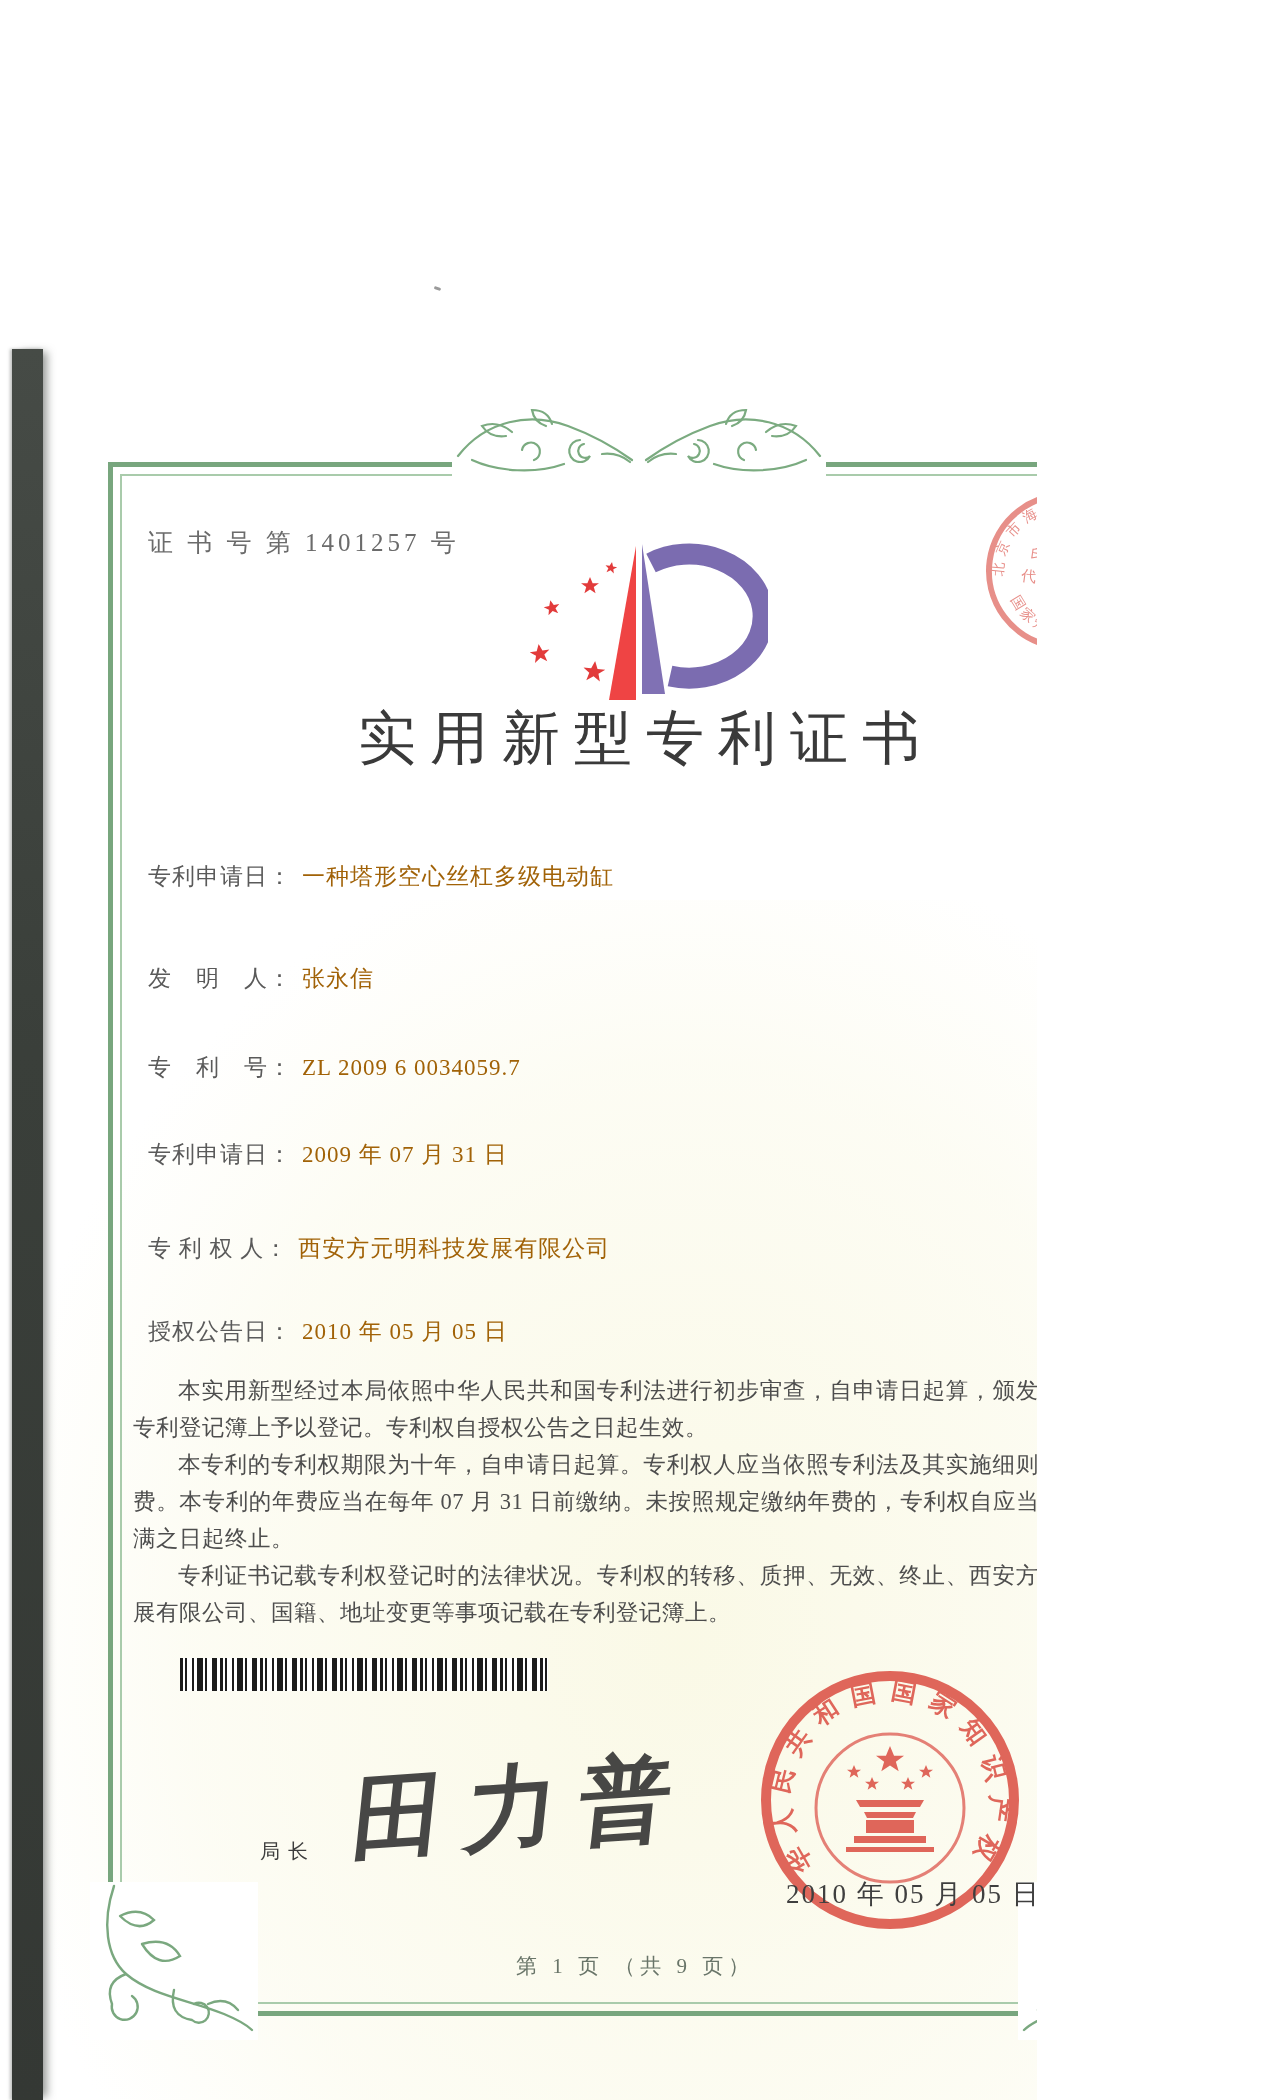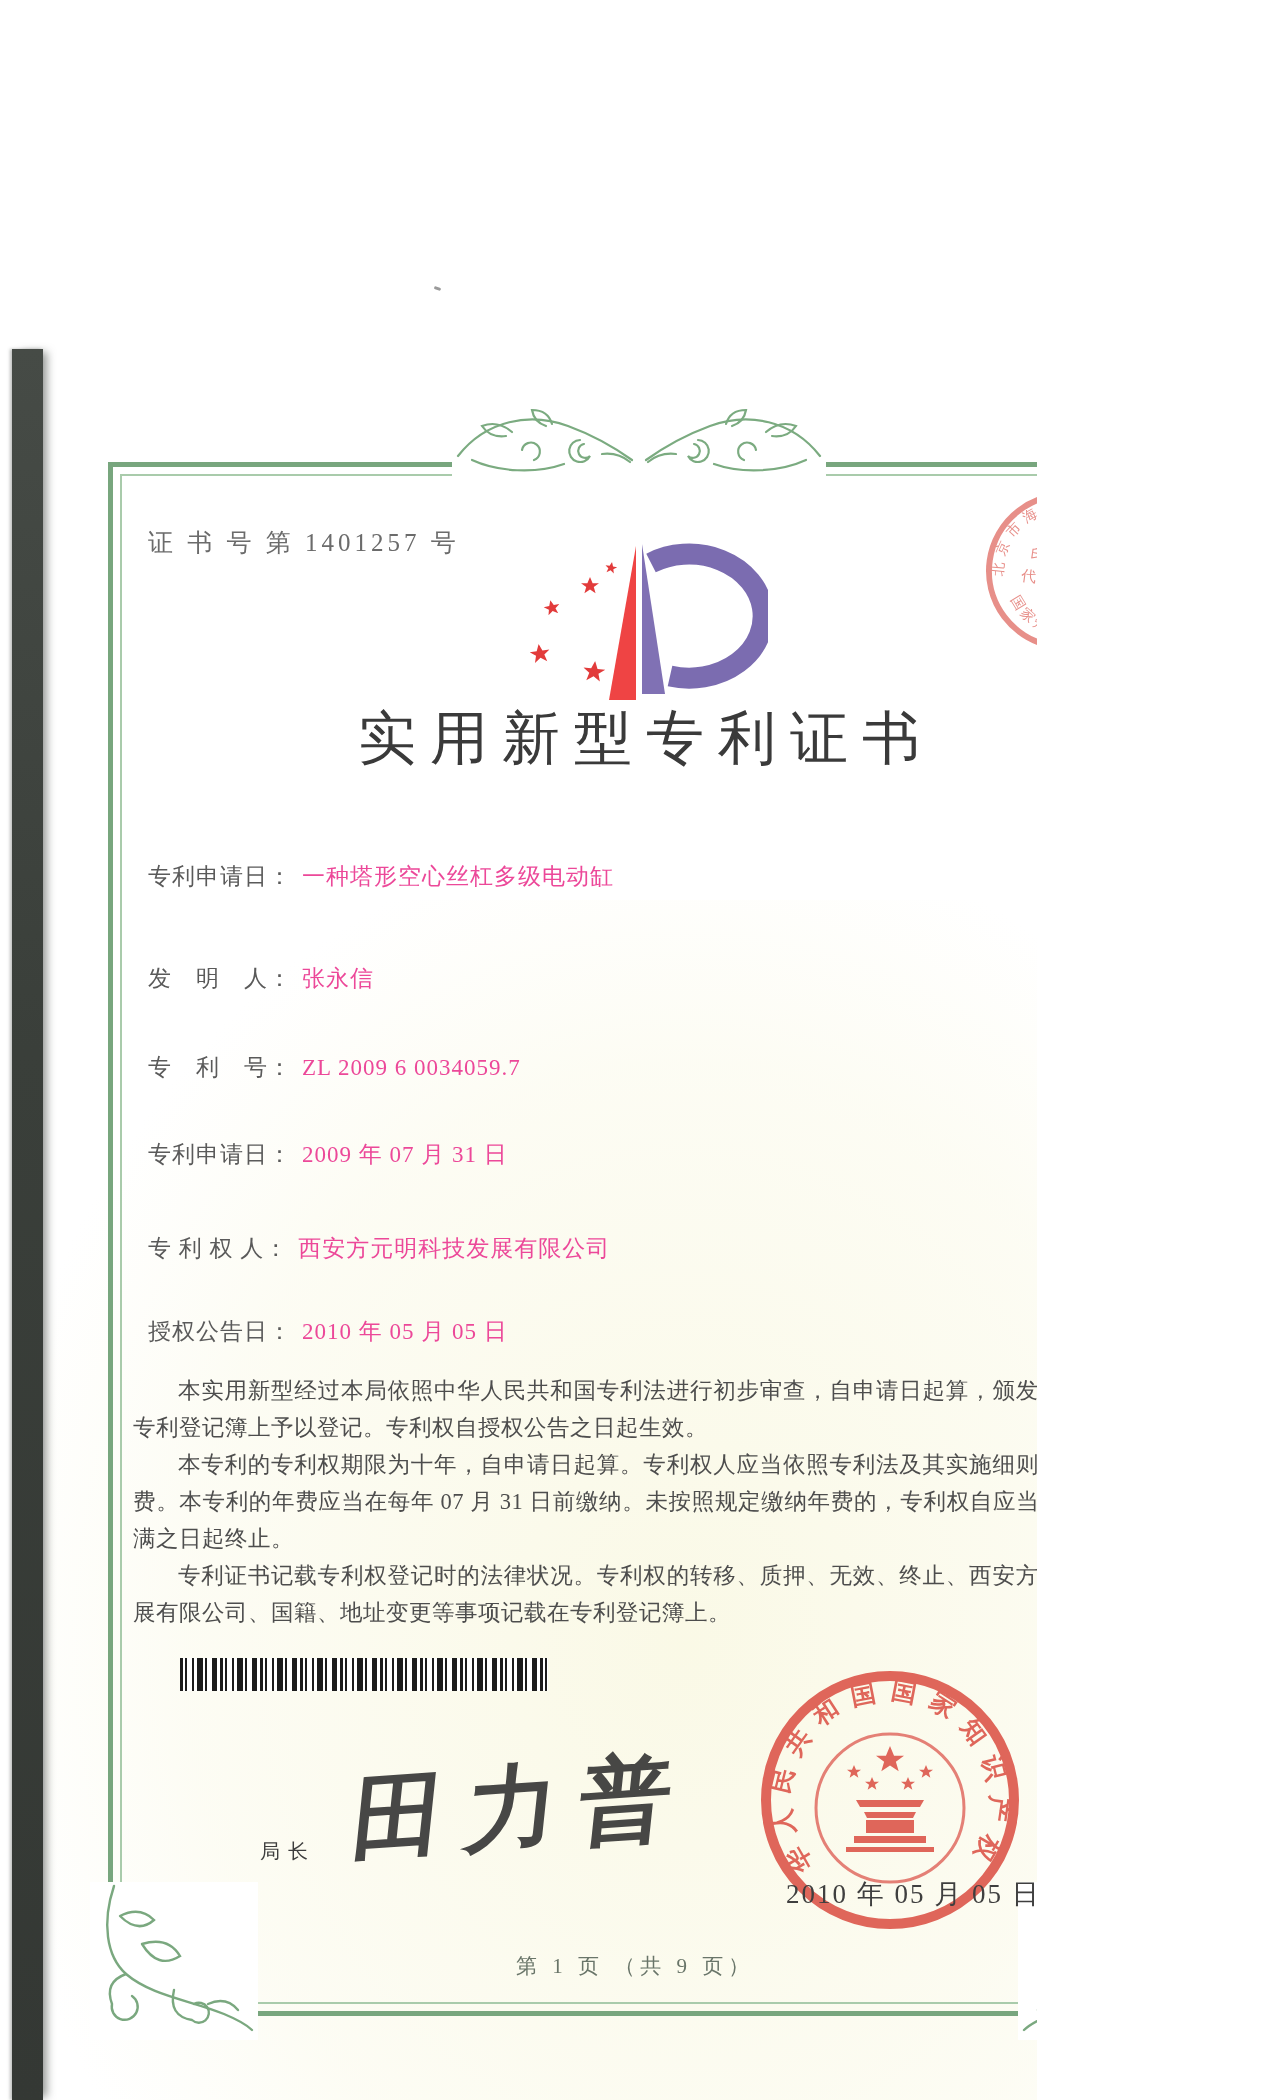--- a/index.html
+++ b/index.html
@@ -41,21 +41,21 @@
   .page-title{
     position:absolute;left:108px;top:700px;width:1054px;
     text-align:center;font-size:58px;letter-spacing:14px;color:#3a3a3a;
     font-weight:500;white-space:nowrap;padding-left:11px;
   }
   .field-row{
     position:absolute;left:148px;font-size:23px;color:#575757;white-space:nowrap;
     letter-spacing:1px;
   }
   .field-row .lbl{color:#5a5a5a;}
-  .field-row .val{margin-left:10px;color:#ec4899;}
+  .field-row .val{margin-left:10px;color:#a16207;}
   .body-text{
     position:absolute;left:133px;top:1372px;width:1022px;
     font-size:22.5px;line-height:37px;color:#4d4d4d;text-align:justify;
     letter-spacing:.5px;
   }
   .body-text p{margin:0;text-indent:2em;}
   .barcode{
     position:absolute;left:180px;top:1658px;width:368px;height:33px;
     background:repeating-linear-gradient(90deg,
       #1c1c1c 0 3px,#ffffff 3px 5px,#1c1c1c 5px 7px,#ffffff 7px 12px,

